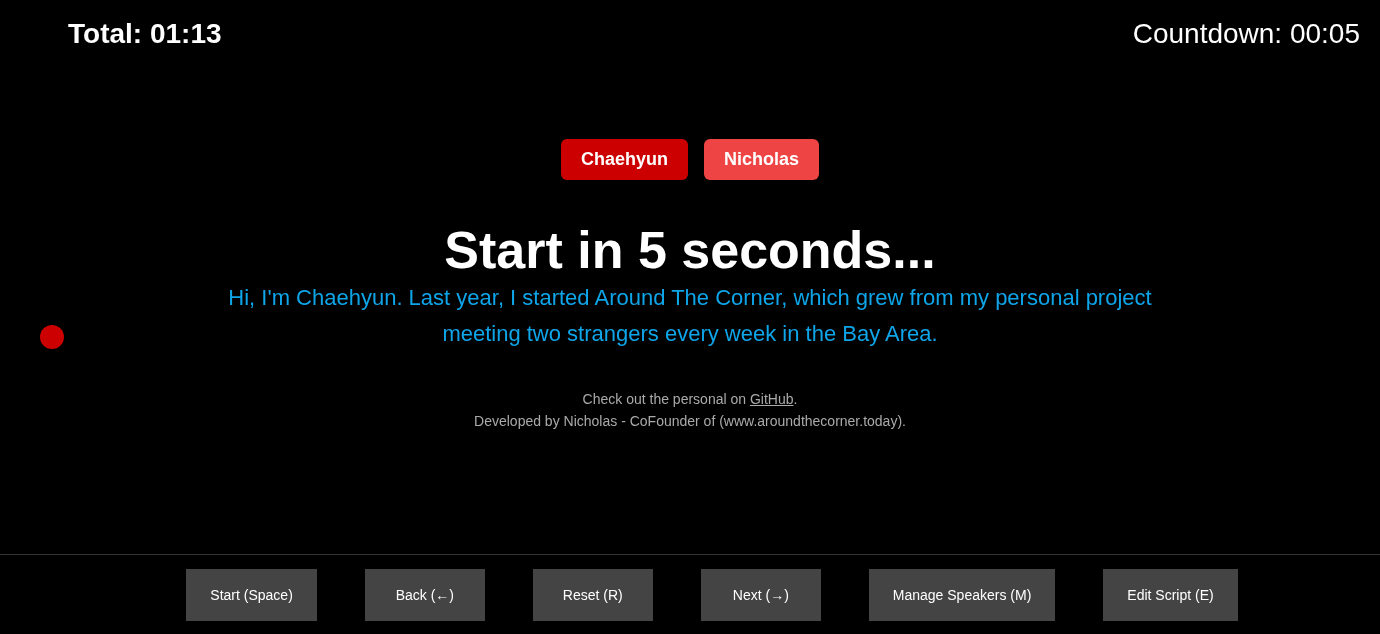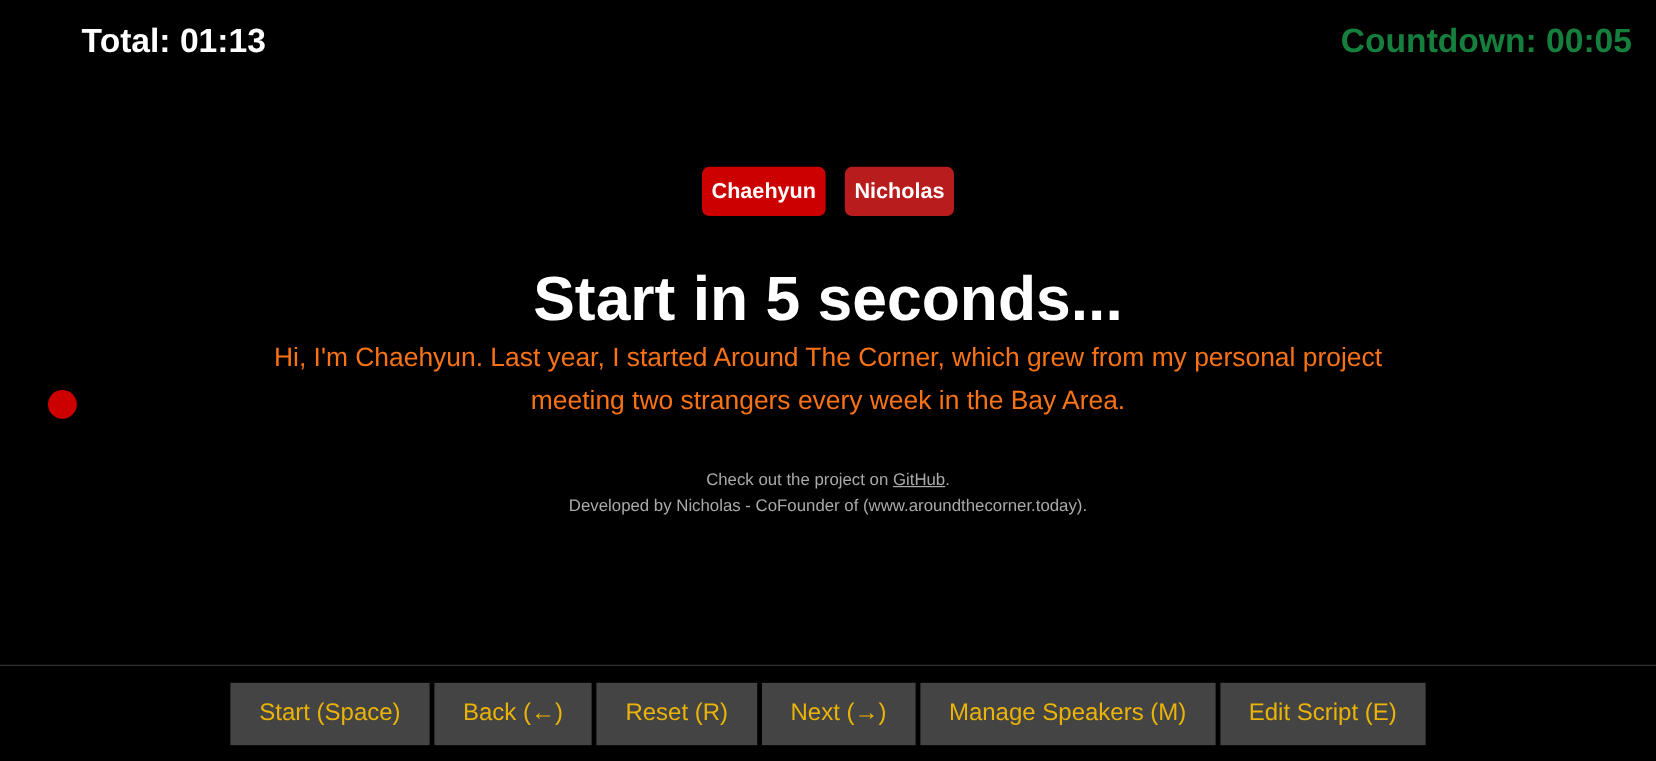--- a/index.html
+++ b/index.html
@@ -26,55 +26,55 @@
       font-weight: bold;
       color: #fff;
       margin-left: 48px;
     }
 
     .timer-countdown {
       position: absolute;
       top: 18px;
       right: 20px;
       font-size: 28px;
-      font-weight: bold;
-      color: #15803d;
+      font-weight: normal;
+      color: #ffffff;
     }
 
     .main-content {
       display: flex;
       flex-direction: column;
       align-items: center;
       justify-content: center;
       height: calc(100% - 80px);
       padding-top: 20px;
     }
 
     .speaker-badges {
       display: flex;
       gap: 16px;
       margin-bottom: 40px;
     }
 
     .speaker-badge {
-      padding: 10px 8px;
+      padding: 10px 20px;
       border-radius: 6px;
       font-size: 18px;
       font-weight: bold;
       color: #fff;
       border: none;
       cursor: pointer;
     }
 
     .speaker-badge.red {
       background: #cc0000;
     }
 
     .speaker-badge.blue {
-      background: #b91c1c;
+      background: #ef4444;
     }
 
     .countdown-text {
       font-size: 52px;
       font-weight: bold;
       color: #fff;
     }
 
     .recording-indicator {
       position: absolute;
@@ -83,21 +83,21 @@
       transform: translateY(-50%);
       width: 24px;
       height: 24px;
       background: #cc0000;
       border-radius: 50%;
       margin-top: 20px;
     }
 
     .script-text {
       font-size: 22px;
-      color: #f97316;
+      color: #0ea5e9;
       text-align: center;
       max-width: 1000px;
       line-height: 1.6;
       margin-bottom: 30px;
     }
 
     .footer-links {
       text-align: center;
       font-size: 14px;
       color: #aaa;
@@ -123,30 +123,31 @@
       display: flex;
       align-items: center;
       justify-content: center;
       gap: 4px;
       background: #000;
       border-top: 1px solid #333;
     }
 
     .toolbar-btn {
       background: #444;
-      color: #eab308;
+      color: #ffffff;
       border: none;
       padding: 14px 24px;
-      font-size: 20px;
+      font-size: 14px;
       cursor: pointer;
       min-width: 120px;
       height: 52px;
       display: flex;
       align-items: center;
       justify-content: center;
+      margin-left: 44px;
     }
   </style>
 </head>
 <body>
 
 <div class="timer-total">Total: 01:13</div>
 
 <div class="timer-countdown">Countdown: 00:05</div>
 
 <div class="recording-indicator"></div>
@@ -157,21 +158,21 @@
     <button class="speaker-badge red">Chaehyun</button>
     <button class="speaker-badge blue">Nicholas</button>
   </div>
 
   <div class="countdown-text">Start in 5 seconds...</div>
 
   <div class="script-text">Hi, I'm Chaehyun. Last year, I started Around The Corner, which grew from my personal project meeting two strangers every week in the Bay Area.</div>
 
   <div class="footer-links">
     <p>
-      <span>Check out the project on </span><a href="#">GitHub</a><span>.</span>
+      <span>Check out the personal on </span><a href="#">GitHub</a><span>.</span>
     </p>
     <p>Developed by Nicholas - CoFounder of (www.aroundthecorner.today).</p>
   </div>
 
 </div>
 
 <div class="bottom-toolbar">
   <button class="toolbar-btn">Start (Space)</button>
   <button class="toolbar-btn">Back (←)</button>
   <button class="toolbar-btn">Reset (R)</button>

